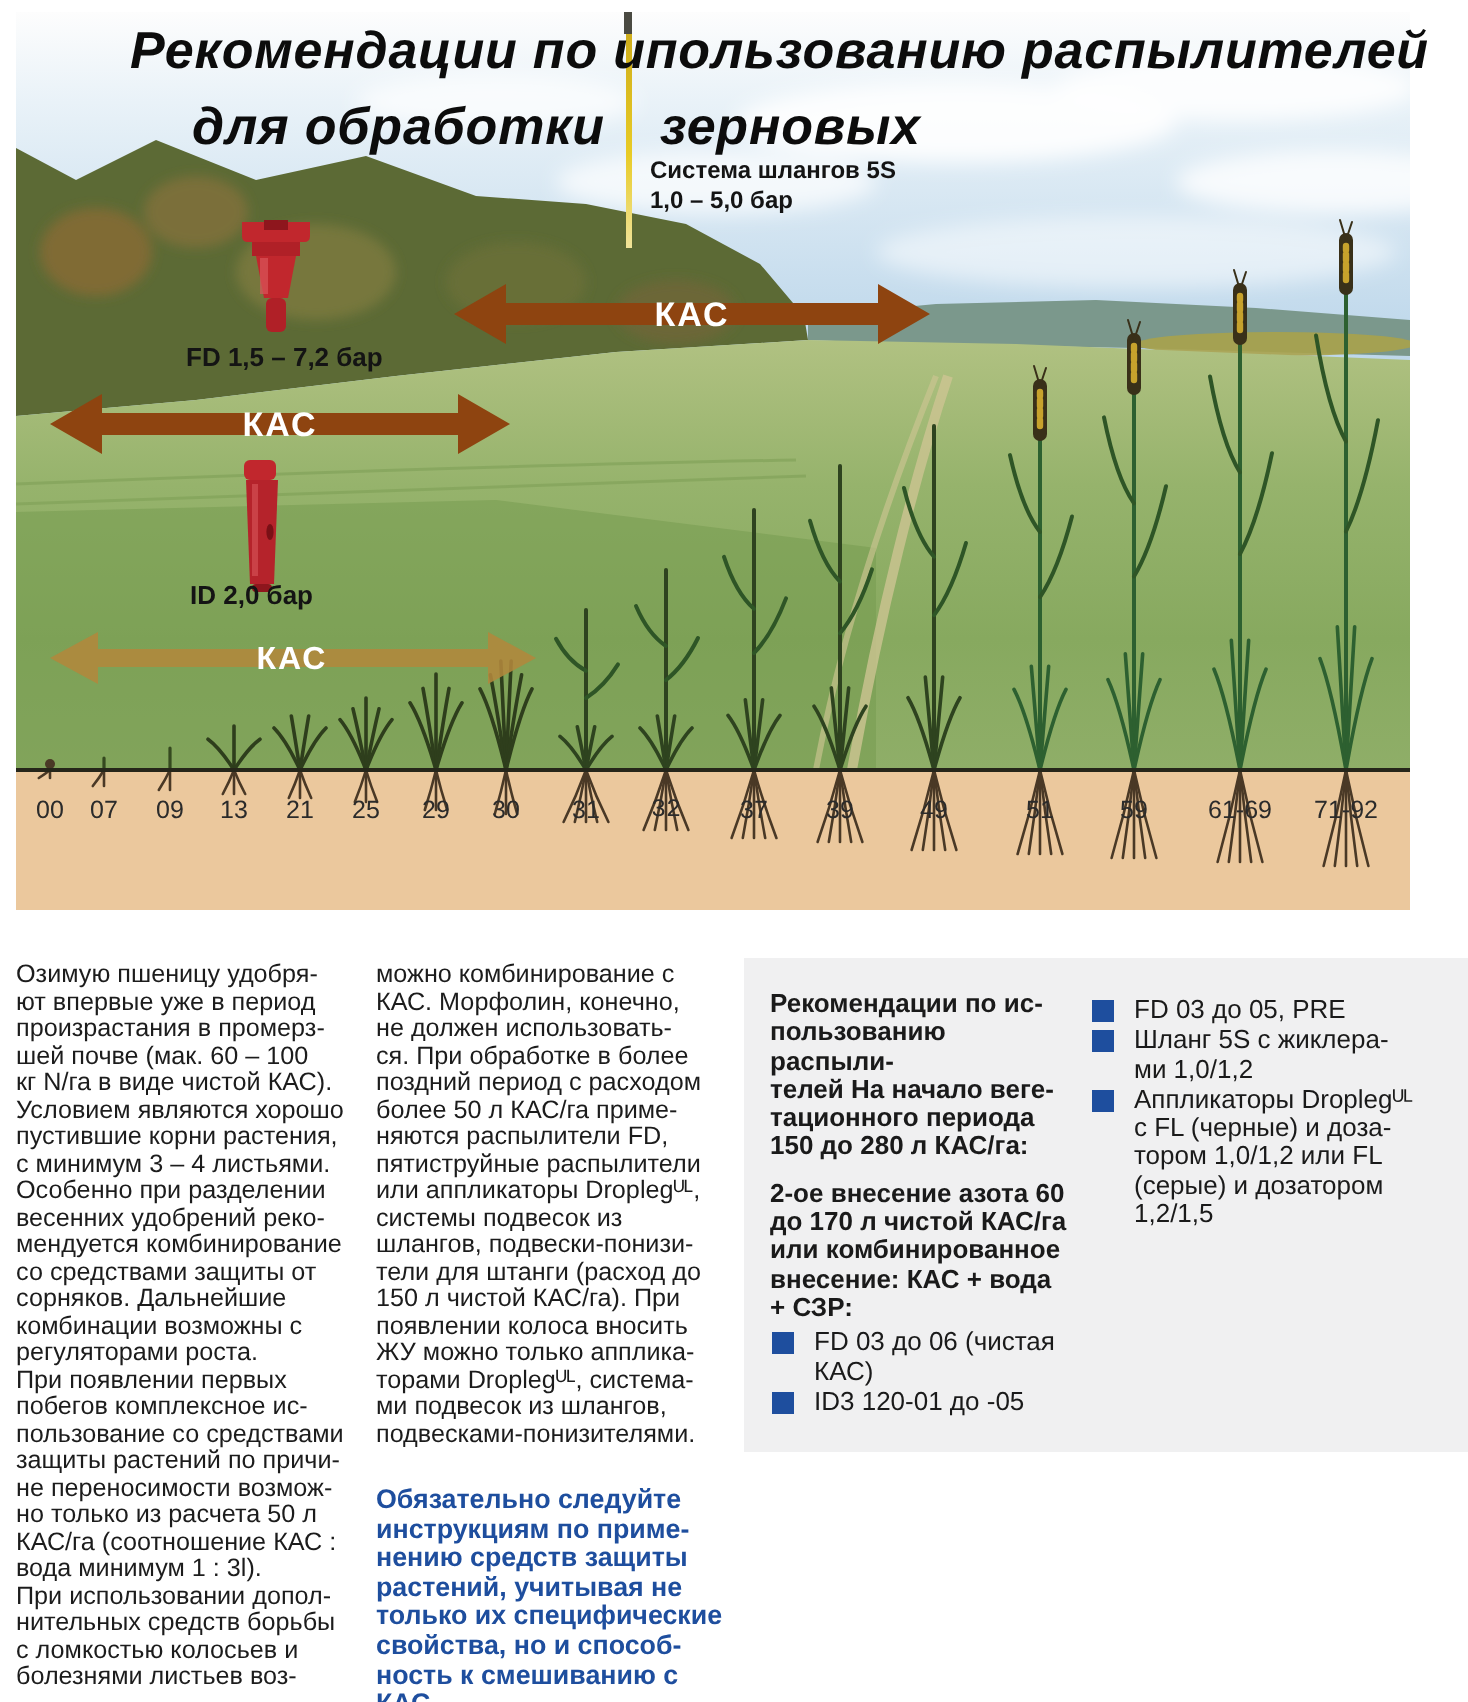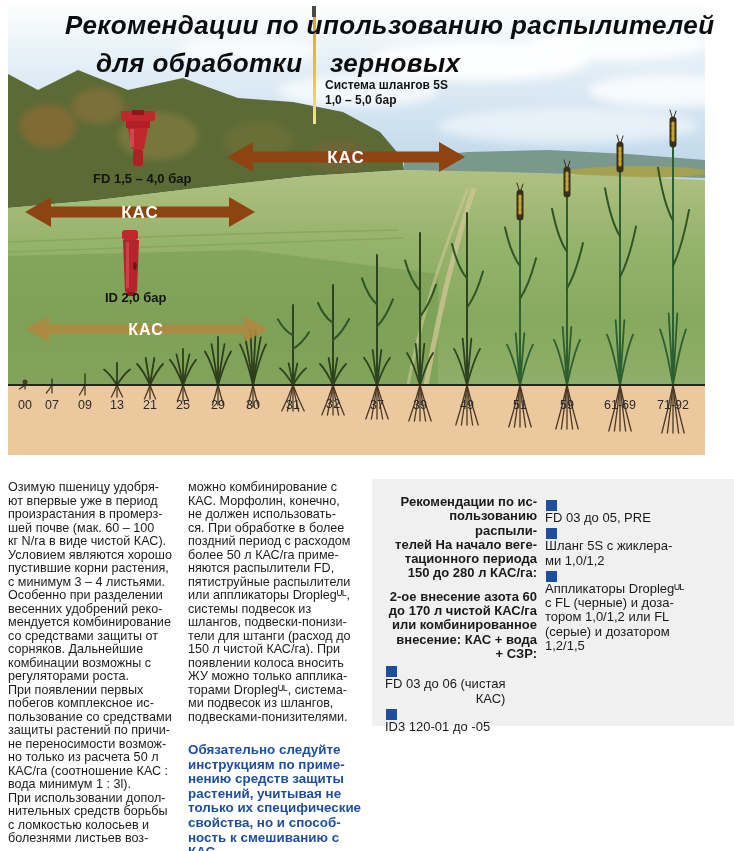--- a/index.html
+++ b/index.html
@@ -22,38 +22,38 @@
   }
   .t1{left:25px;top:10px;margin-left:40px;}
   .t2a{left:96px;top:48px;}
   .t2b{left:330px;top:48px;}
   .hose{position:absolute;left:305px;top:0;width:3px;height:118px;z-index:4;
     background:linear-gradient(180deg,#caa81a,#e8cb25 60%,#f0e39a);}
   .hose-nub{position:absolute;left:304px;top:0;width:4px;height:11px;background:#4a4a42;z-index:5;}
   .lbl{position:absolute;z-index:5;font-weight:bold;font-size:13px;color:#141414;white-space:pre-line;}
   .hose-lbl{left:317px;top:72px;font-size:12px;line-height:15px;}
   .fd-lbl{left:85px;top:165px;}
-  .id-lbl{left:97px;top:284px;}
+  .id-lbl{left:87px;top:284px;}
   .arrow-label{font:bold 17px "Liberation Sans","DejaVu Sans",sans-serif;fill:#ffffff;letter-spacing:1px;}
   .bbch-num{position:absolute;top:392px;transform:translateX(-50%);font-size:12.5px;color:#2b2b2b;z-index:5;}
   .bbch-cap{position:absolute;left:30px;top:424px;font-weight:bold;font-size:12.5px;color:#1b1b1b;z-index:5;}
   
   .col{position:absolute;top:481px;font-size:12.6px;line-height:13.5px;white-space:pre-line;color:#1c1c1c;}
   .col1{left:8px;width:178px;}
   .col2{left:188px;width:178px;}
   .note{position:absolute;left:188px;top:743px;width:180px;font-weight:bold;font-size:13.4px;
     line-height:14.6px;white-space:pre-line;color:#1e4e9e;}
   .panel{position:absolute;left:372px;top:479px;width:362px;height:247px;background:#f0f0f1;}
   .pcol{position:absolute;top:16px;font-size:13px;line-height:14.3px;color:#1a1a1a;}
-  .pcol3{left:13px;width:152px;text-align:right;}
+  .pcol3{left:13px;width:152px;}
   .pcol4{left:173px;width:180px;}
   .phead{font-weight:bold;white-space:pre-line;margin:0;}
   .phead.mt{margin-top:9px;}
   ul.bul{list-style:none;margin:3px 0 0 0;padding:0;}
-  ul.bul li{display:flex;align-items:flex-start;margin:1px 0;flex-direction:column;}
+  ul.bul li{display:flex;align-items:flex-start;margin:1px 0;}
   .sq{flex:0 0 11px;width:11px;height:11px;background:#1e4e9e;margin:2px 10px 0 1px;}
   .btxt{white-space:pre-line;}
 </style>
 </head>
 <body>
 
 <div class="photo">
 
   <svg class="scene" width="697" height="449" viewBox="0 0 697 449">
     <defs>
@@ -312,21 +312,21 @@
   <svg class="overlay" style="left:109px;top:222px" width="28" height="70">
     <rect x="5" y="2" width="16" height="10" rx="3" fill="#c1272d"></rect>
     <polygon points="6,12 22,12 20,64 8,64" fill="#b5232b"></polygon>
     <rect x="9" y="64" width="10" height="4" rx="2" fill="#8e161d"></rect>
     <ellipse cx="18" cy="38" rx="1.8" ry="4" fill="#7a1016"></ellipse>
     <rect x="9" y="14" width="3" height="46" fill="#d9555a" opacity="0.6"></rect>
   </svg>
 
   <div class="lbl hose-lbl">Система шлангов 5S
 1,0 – 5,0 бар</div>
-  <div class="lbl fd-lbl">FD 1,5 – 4,0 бар</div>
+  <div class="lbl fd-lbl">FD 1,5 – 7,2 бар</div>
   <div class="lbl id-lbl">ID 2,0 бар</div>
 
   <div id="bbch-scale">
       <span class="bbch-num" style="left: 17px;">00</span>
       <span class="bbch-num" style="left: 44px;">07</span>
       <span class="bbch-num" style="left: 77px;">09</span>
       <span class="bbch-num" style="left: 109px;">13</span>
       <span class="bbch-num" style="left: 142px;">21</span>
       <span class="bbch-num" style="left: 175px;">25</span>
       <span class="bbch-num" style="left: 210px;">29</span>

